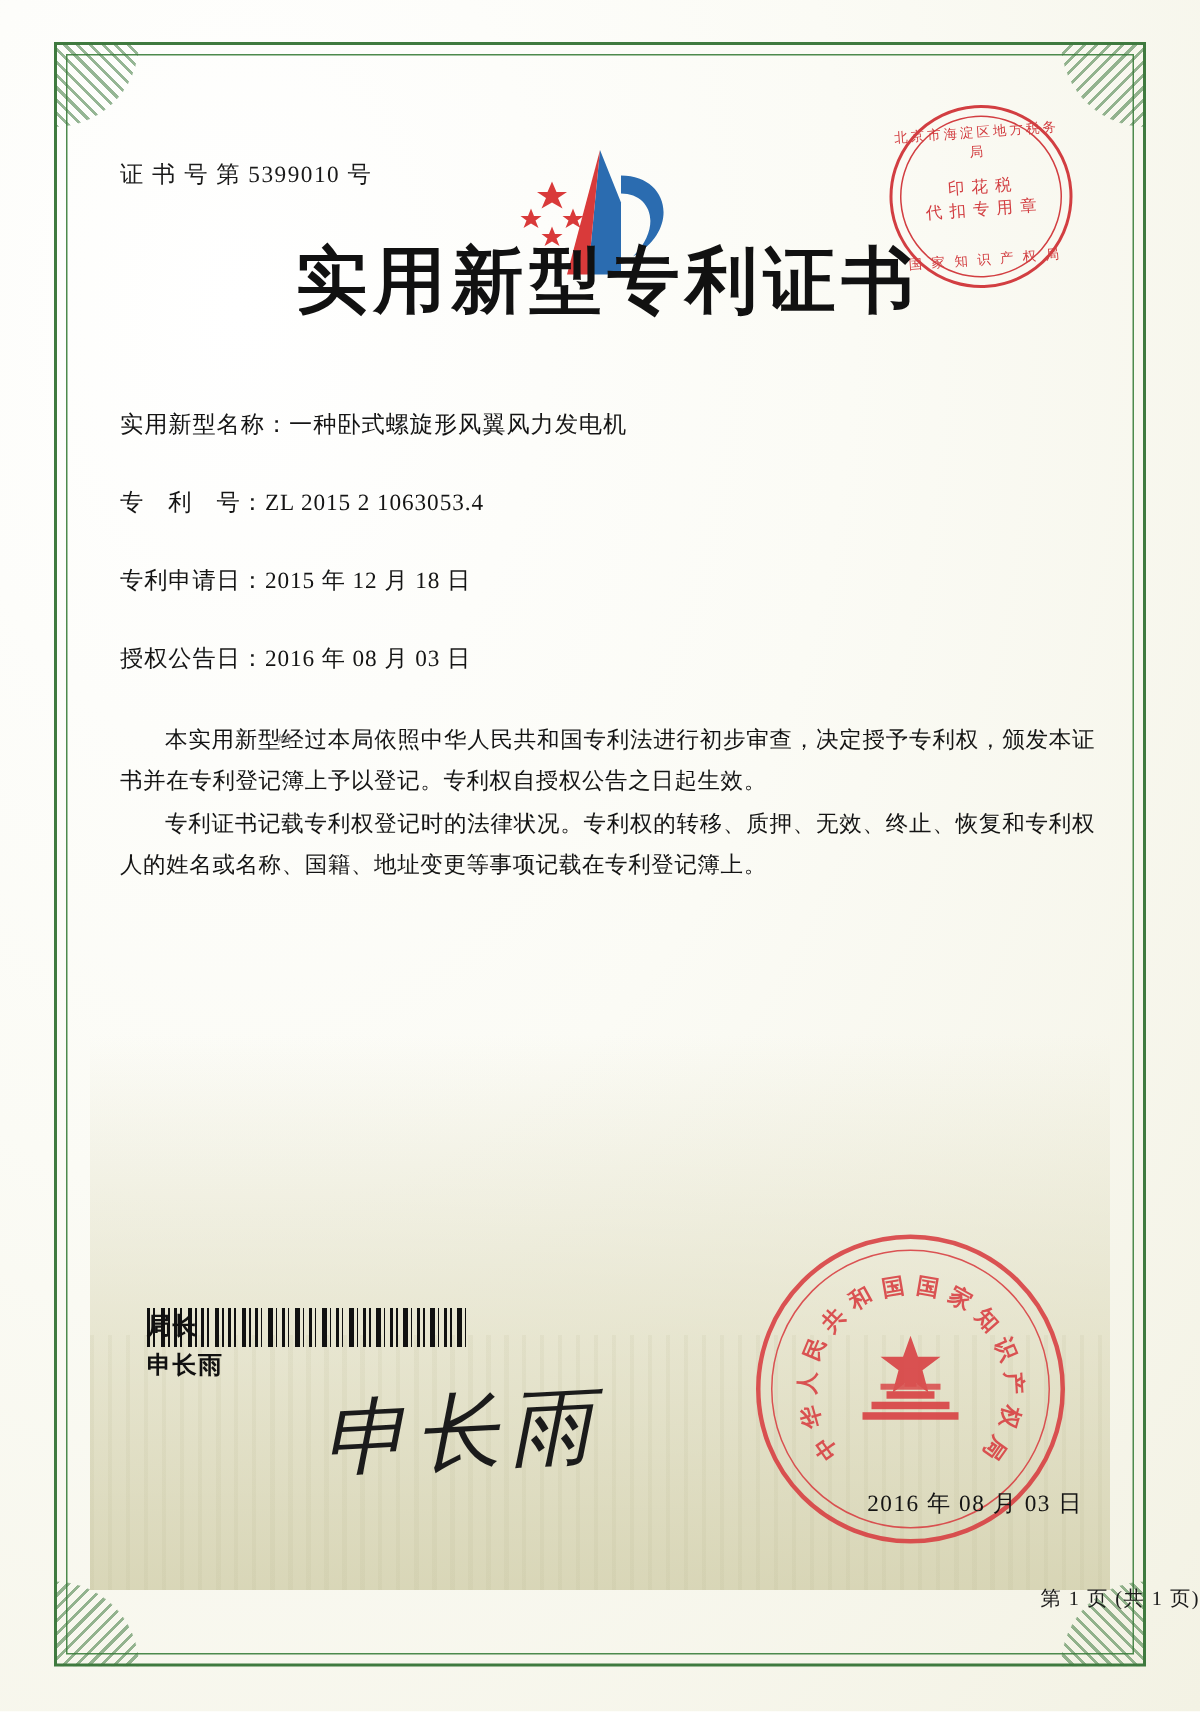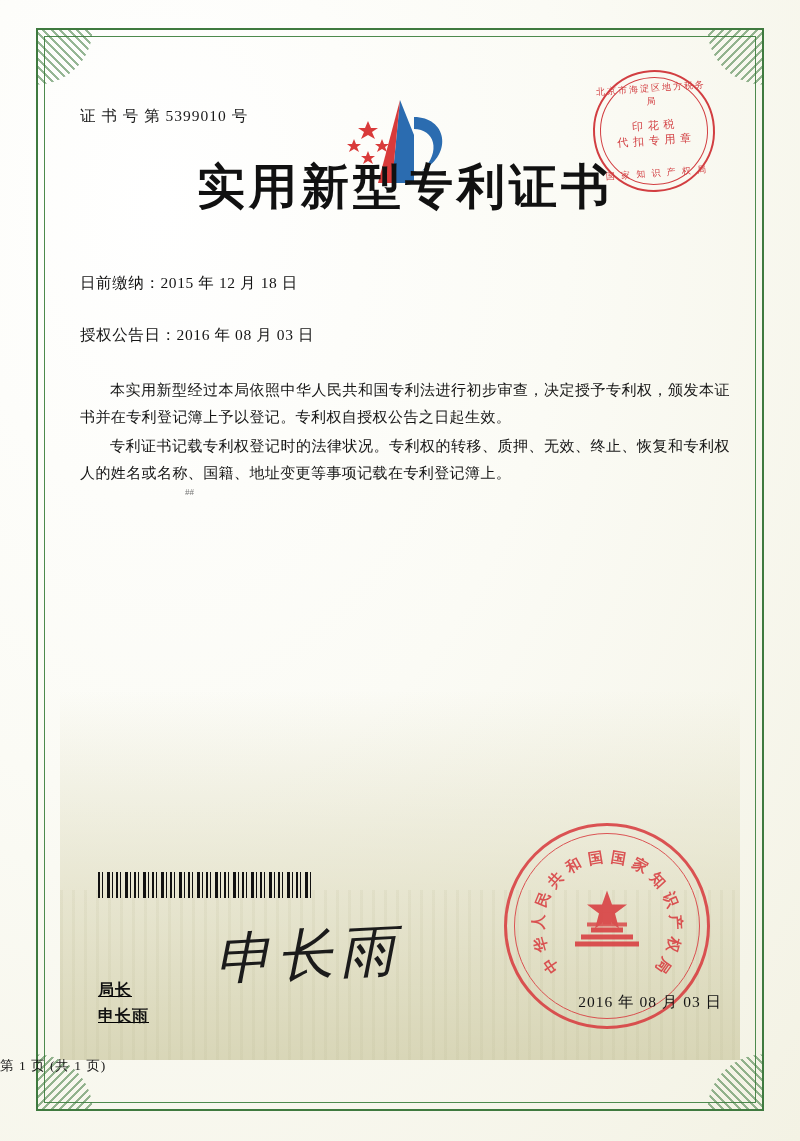--- a/index.html
+++ b/index.html
@@ -130,21 +130,21 @@
     background:
       repeating-linear-gradient(90deg,
         #111 0 2px, transparent 2px 4px,
         #111 4px 5px, transparent 5px 9px,
         #111 9px 12px, transparent 12px 14px,
         #111 14px 15px, transparent 15px 18px);
   }
 
   
   .sign-block{
-    position:absolute;left:98px;top:977px;text-decoration:underline;
+    position:absolute;left:98px;top:872px;
   }
   .sign-label{
     font-size:16px;font-weight:bold;color:#111;line-height:26px;letter-spacing:1px;
   }
   .signature{
     position:absolute;left:215px;top:918px;
     font-size:56px;
     color:#1b1b1b;
     font-family:"Liberation Serif", serif;
     font-style:italic;
@@ -174,21 +174,21 @@
   .seal-main .star-emblem{
     position:absolute;left:50%;top:50%;transform:translate(-50%,-52%);
     width:92px;height:76px;
   }
   .seal-date{
     position:absolute;right:78px;bottom:128px;
     font-size:15.5px;color:#141414;letter-spacing:1px;
   }
 
   .footer{
-    position:absolute;left:0;right:0;bottom:66px;text-align:left;
+    position:absolute;left:0;right:0;bottom:66px;text-align:right;
     font-size:13.5px;color:#1a1a1a;letter-spacing:1px;
   }
 
   .small-mark{
     position:absolute;left:185px;top:487px;font-size:9px;color:#777;
   }
 </style>
 </head>
 <body>
 
@@ -228,21 +228,27 @@
   </div>
 
   <div class="content">
 
     <div class="cert-no">证 书 号 第 5399010 号</div>
 
     <div class="main-title">实用新型专利证书</div>
 
     <div class="fields">
       <div class="field">
-        <span class="label">日前缴纳：</span><span class="value">2015 年 12 月 18 日</span>
+        <span class="label">实用新型名称：</span><span class="value">一种卧式螺旋形风翼风力发电机</span>
+      </div>
+      <div class="field">
+        <span class="label">专　利　号：</span><span class="value">ZL 2015 2 1063053.4</span>
+      </div>
+      <div class="field">
+        <span class="label">专利申请日：</span><span class="value">2015 年 12 月 18 日</span>
       </div>
       <div class="field">
         <span class="label">授权公告日：</span><span class="value">2016 年 08 月 03 日</span>
       </div>
     </div>
 
     <div class="body-text">
       <p>本实用新型经过本局依照中华人民共和国专利法进行初步审查，决定授予专利权，颁发本证书并在专利登记簿上予以登记。专利权自授权公告之日起生效。</p>
       <p>专利证书记载专利权登记时的法律状况。专利权的转移、质押、无效、终止、恢复和专利权人的姓名或名称、国籍、地址变更等事项记载在专利登记簿上。</p>
     </div>

